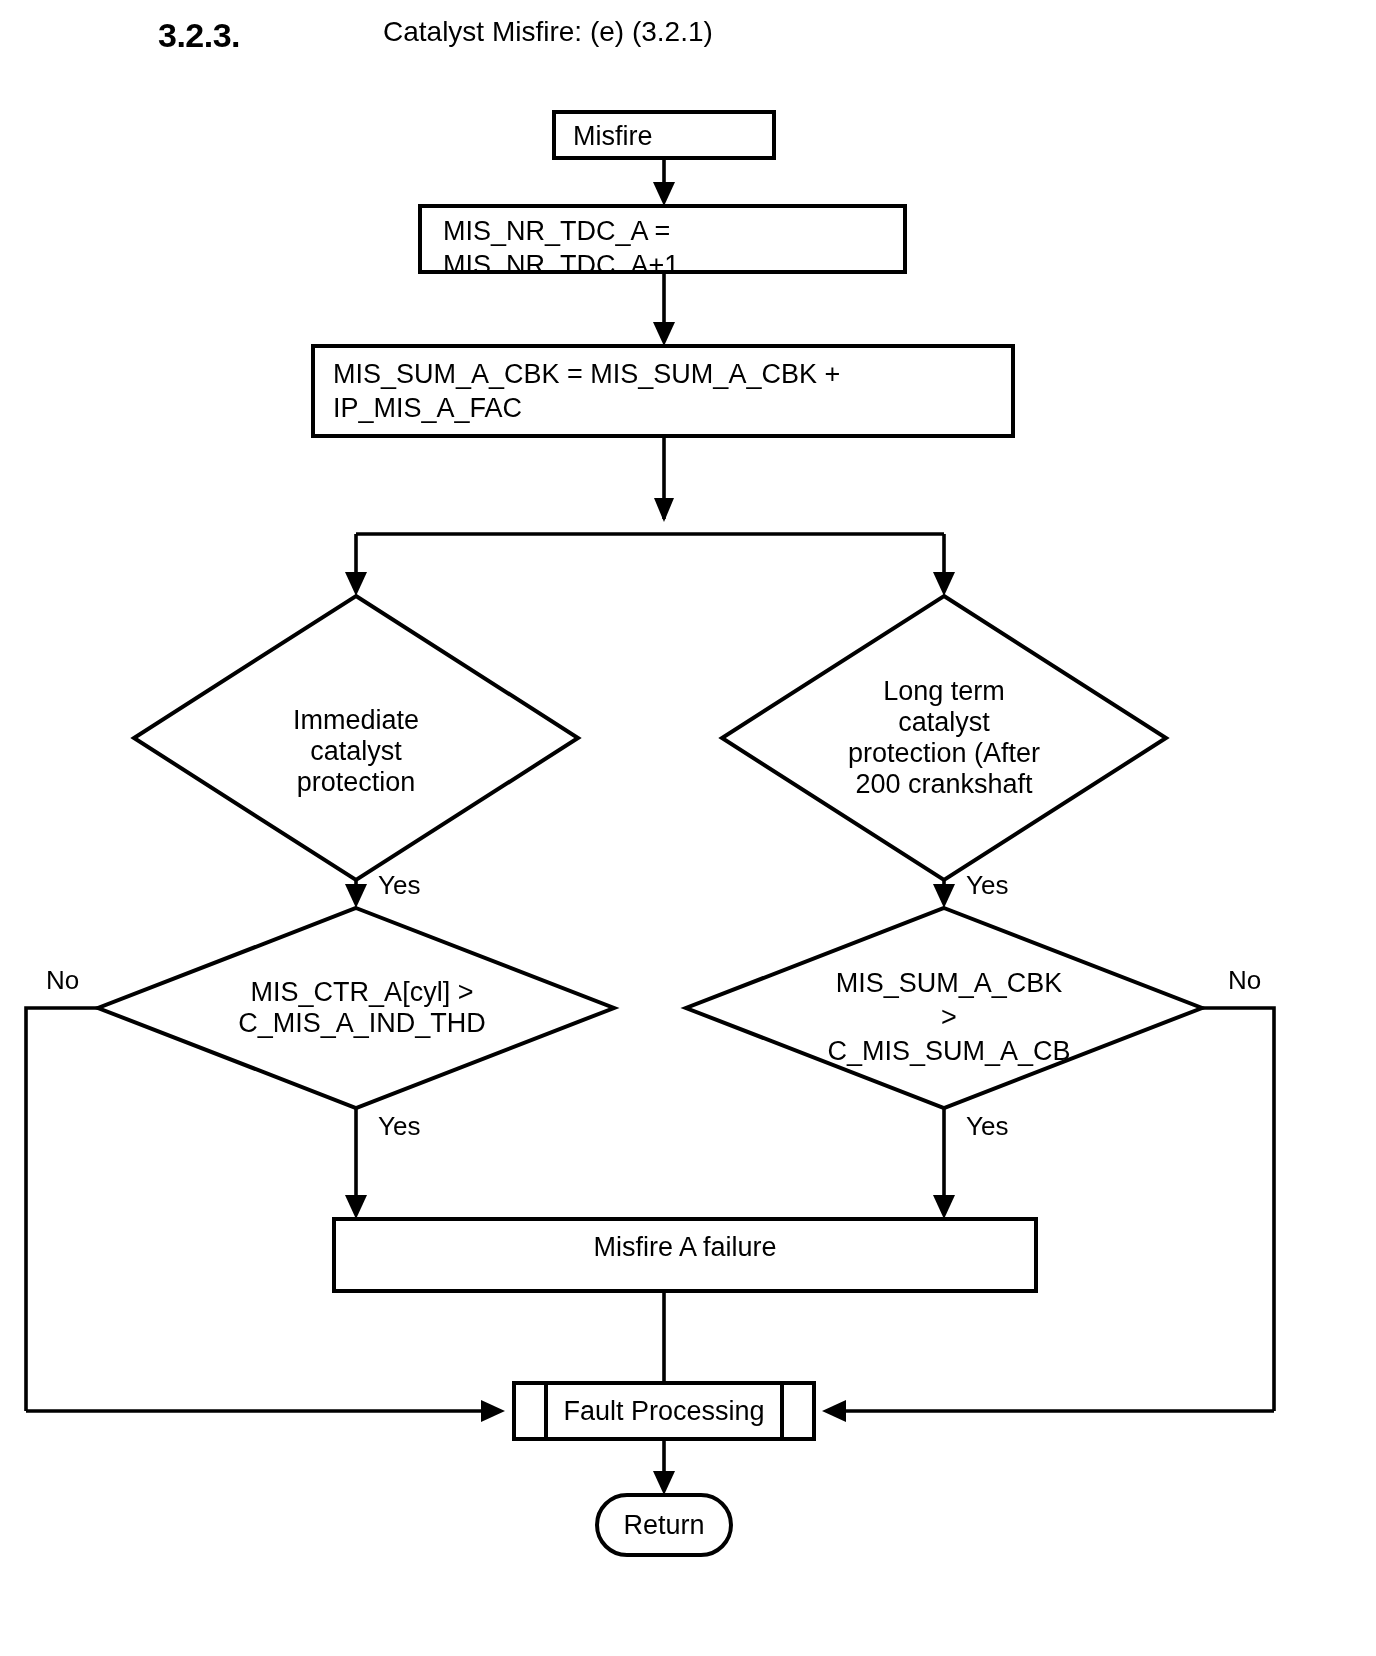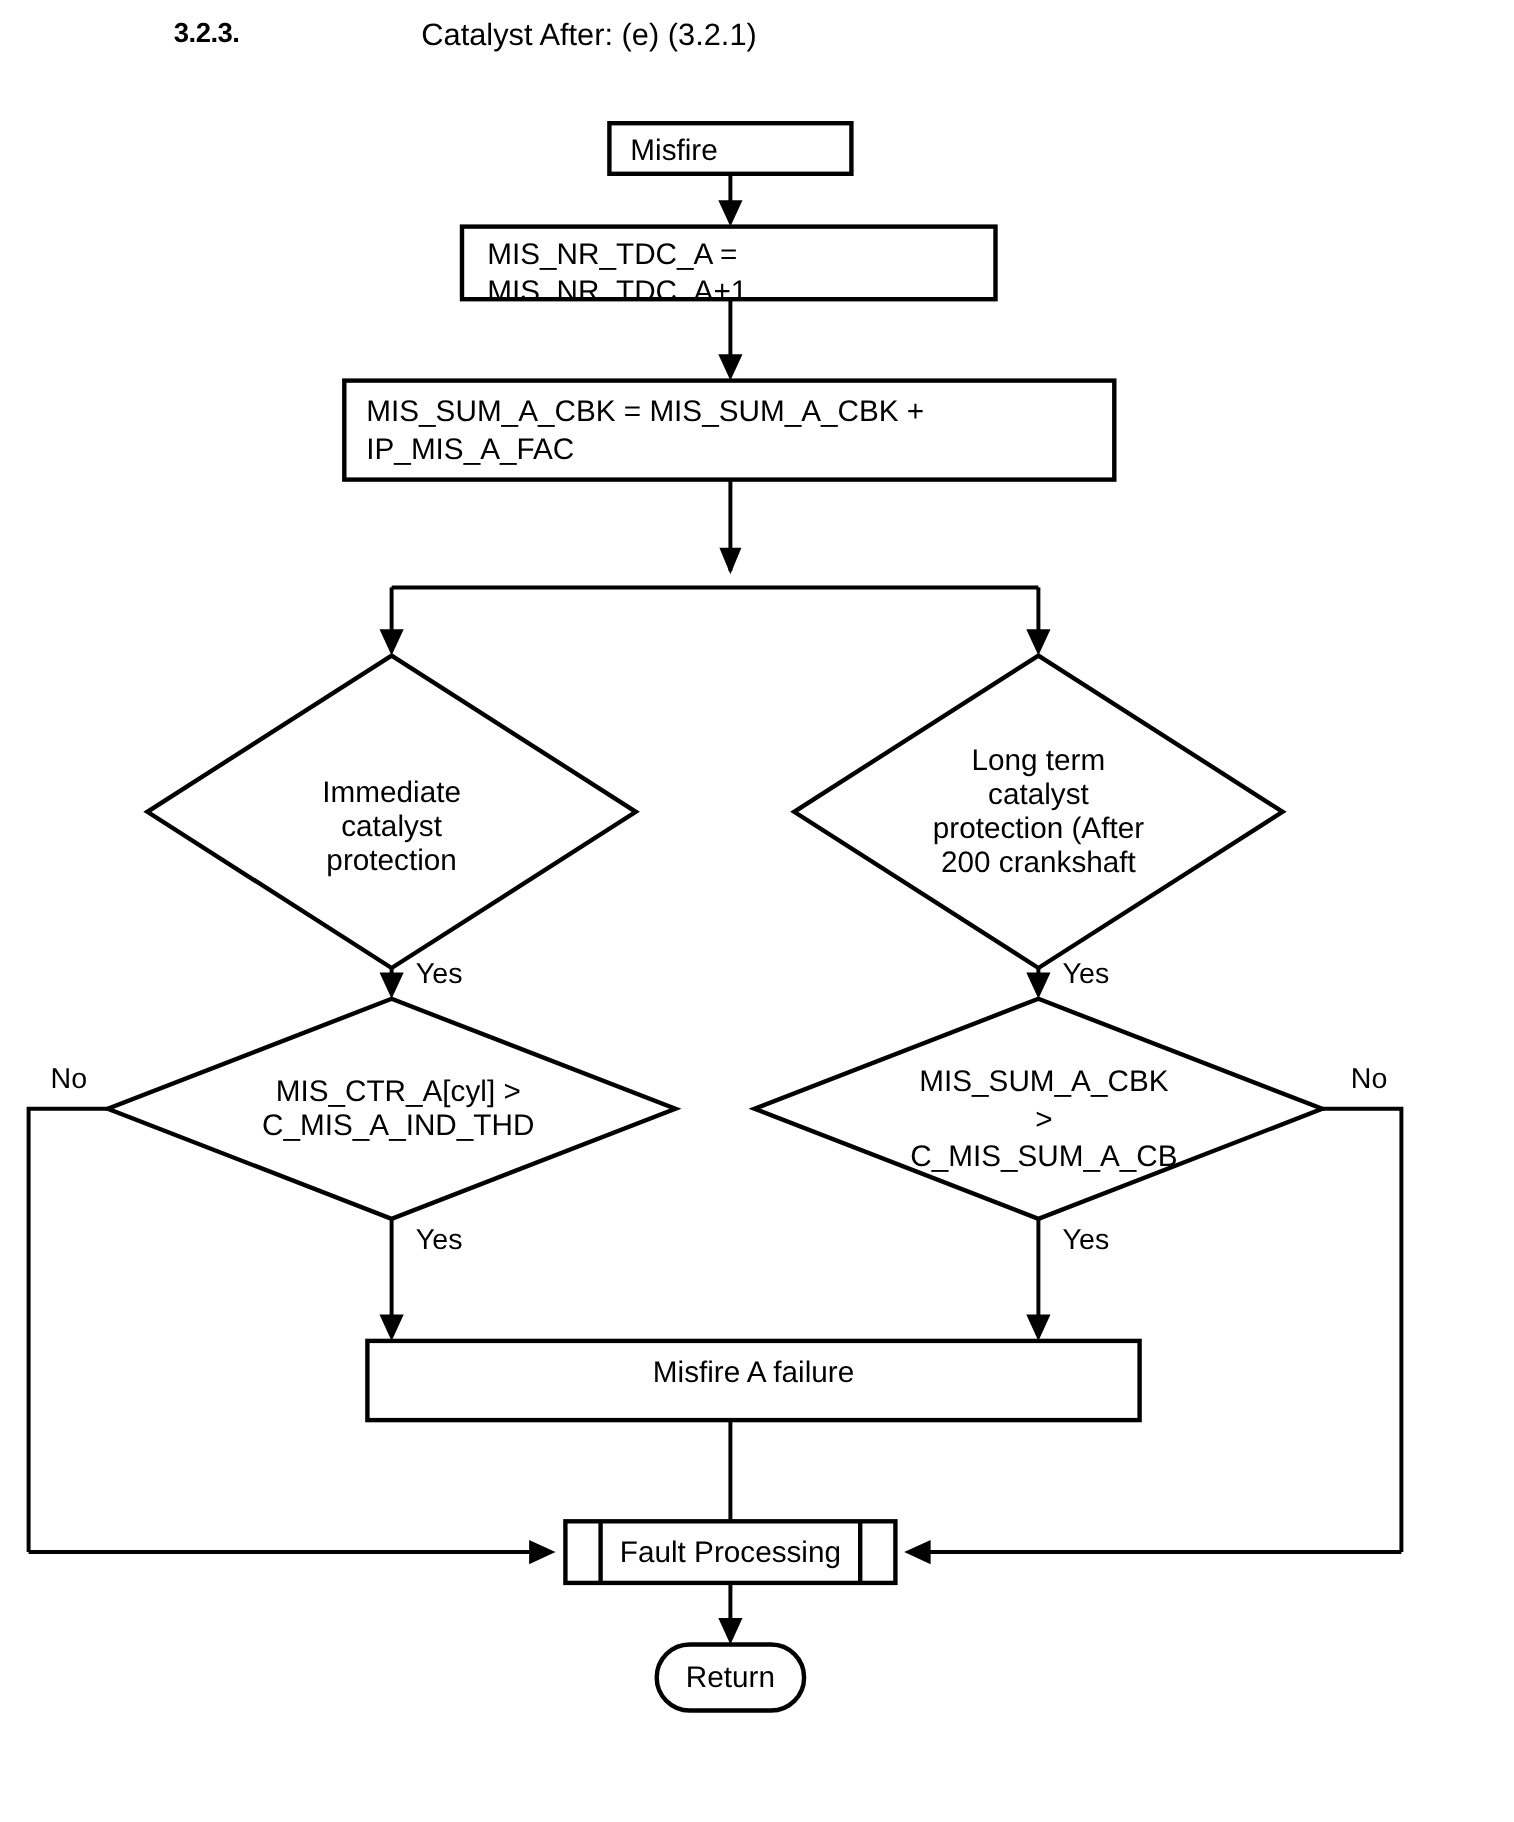--- a/index.html
+++ b/index.html
@@ -24,21 +24,21 @@
     position: absolute;
     top: 16px;
     left: 0;
     width: 100%;
     height: 46px;
   }
   .heading .num {
     position: absolute;
     left: 158px;
     top: 0;
-    font-size: 25px;
+    font-size: 34px;
     font-weight: bold;
     letter-spacing: -0.5px;
     white-space: nowrap;
   }
   .heading .title {
     position: absolute;
     left: 383px;
     top: 0;
     font-size: 28px;
     font-weight: normal;
@@ -90,21 +90,21 @@
     text-anchor: start;
   }
 </style>
 </head>
 <body>
 
 <div id="page">
 
   <div class="heading">
     <span class="num">3.2.3.</span>
-    <span class="title">Catalyst After: (e) (3.2.1)</span>
+    <span class="title">Catalyst Misfire: (e) (3.2.1)</span>
   </div>
 
   <svg id="flow" viewBox="0 0 1376 1656">
 
     <rect class="shape" x="554" y="112" width="220" height="46"></rect>
     <text class="boxtext start" x="573" y="145">Misfire</text>
 
     <line class="conn" x1="664" y1="158" x2="664" y2="192"></line>
     <polygon class="arrowhead" points="664,206 653,182 675,182"></polygon>
 

